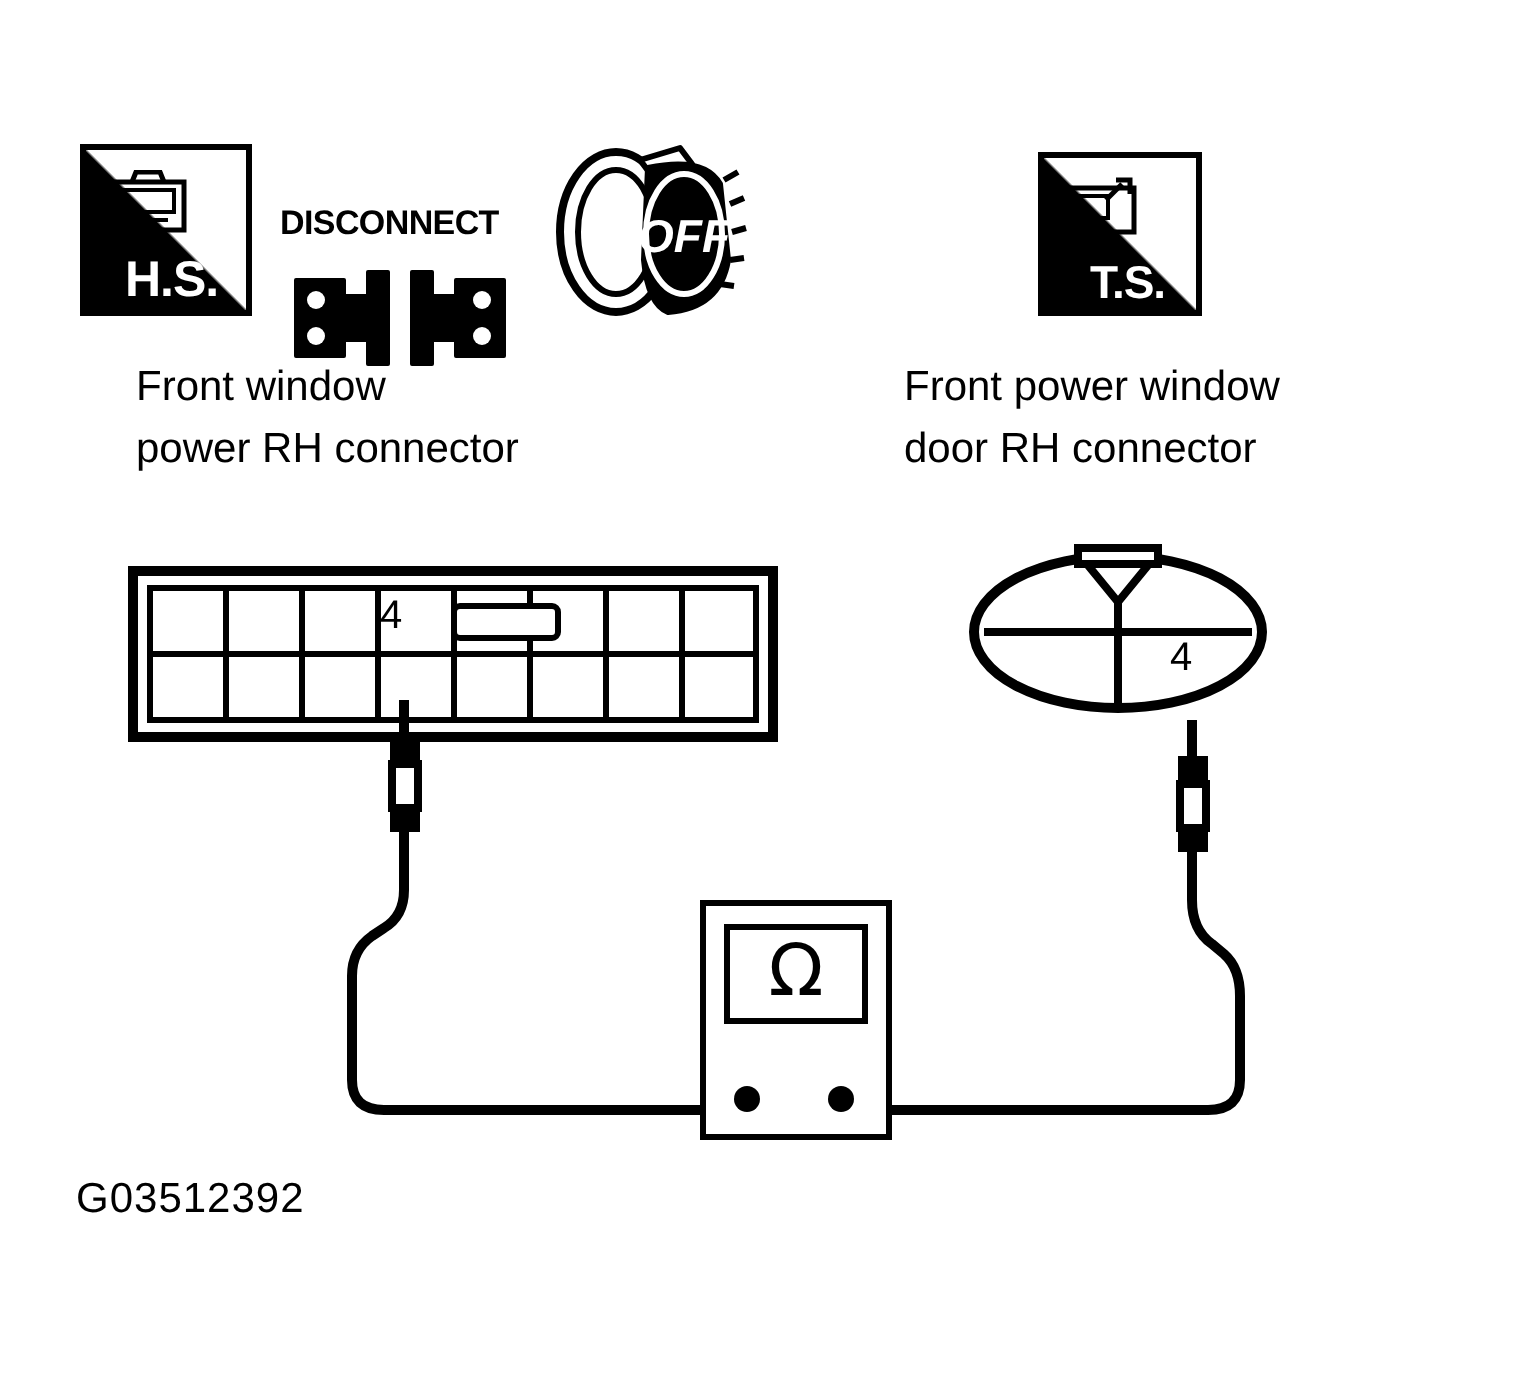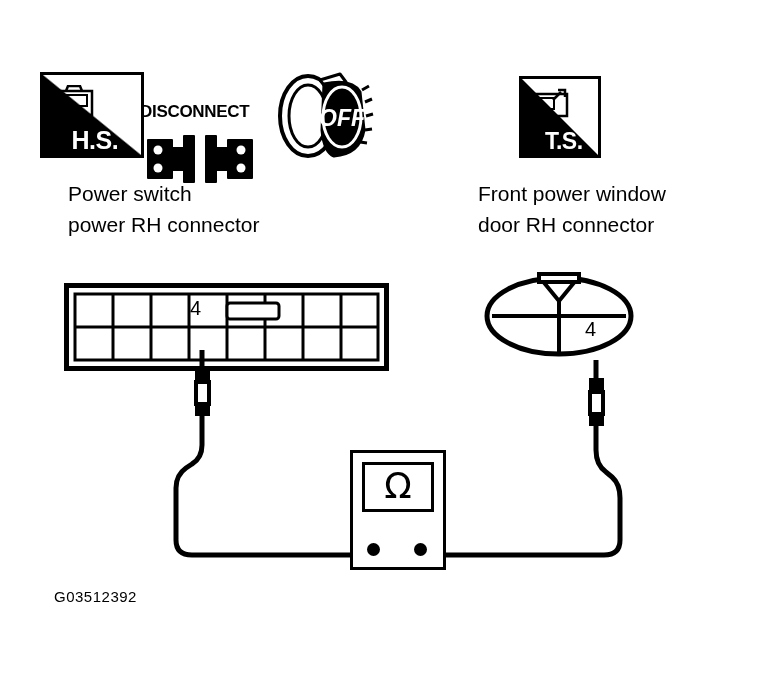--- a/index.html
+++ b/index.html
@@ -20,21 +20,21 @@
     left: 0;
     top: 0;
     width: 763px;
     height: 687px;
   }
   .abs { position: absolute; }
 
   
   .hs-badge {
     left: 40px; top: 72px;
-    width: 104px; height: 86px;
+    width: 86px; height: 86px;
     border: 3px solid #000;
     box-sizing: border-box;
     background:
       linear-gradient(to bottom left, #ffffff 0 49.4%, #000000 50.6% 100%);
     overflow: hidden;
   }
   .hs-badge .hs-text {
     position: absolute;
     left: 50%;
     bottom: 0px;
@@ -98,21 +98,21 @@
   .off-block { left: 268px; top: 68px; width: 108px; height: 98px; font-style: italic; }
 
   
   .caption {
     font-size: 21px;
     line-height: 31px;
     font-family: "Liberation Sans", sans-serif;
     white-space: nowrap;
   }
   .caption-left { left: 68px; top: 178px; }
-  .caption-right { left: 478px; top: 178px; }
+  .caption-right { left: 452px; top: 178px; }
 
   
   .switch-connector { left: 64px; top: 283px; width: 325px; height: 88px; }
   .motor-connector { left: 482px; top: 268px; width: 154px; height: 90px; }
 
   
   .pin-label {
     font-size: 20px;
     font-family: "Liberation Sans", sans-serif;
     font-weight: normal;
@@ -158,22 +158,22 @@
     position: absolute;
     width: 13px; height: 13px;
     border-radius: 50%;
     background: #000;
   }
   .term-left { left: 17px; top: 93px; }
   .term-right { left: 64px; top: 93px; }
 
   
   .figure-id {
-    left: 54px; top: 588px;
-    font-size: 15px;
+    left: 38px; top: 588px;
+    font-size: 21px;
     font-family: "Liberation Sans", sans-serif;
     letter-spacing: 0.5px;
   }
 </style>
 </head>
 <body>
 
 <div id="diagram-root">
 
   <div class="abs hs-badge">
@@ -220,21 +220,21 @@
     <svg class="hand-glyph" viewBox="0 0 36 30">
       <rect x="2" y="6" width="32" height="22" fill="none" stroke="#000" stroke-width="2.5"></rect>
       <rect x="7" y="10" width="14" height="11" fill="none" stroke="#000" stroke-width="2"></rect>
       <path d="M20 12 L28 4" stroke="#000" stroke-width="2.5"></path>
       <path d="M25 2 L32 2 L32 9" fill="none" stroke="#000" stroke-width="2.5"></path>
     </svg>
     <span class="ts-text">T.S.</span>
   </div>
 
   <div class="abs caption caption-left">
-    <div>Power switch</div>
+    <div>Front window</div>
     <div>power RH connector</div>
   </div>
 
   <div class="abs caption caption-right">
     <div>Front power window</div>
     <div>door RH connector</div>
   </div>
 
   <div class="abs switch-connector">
     <svg viewBox="0 0 325 88" width="325" height="88">

